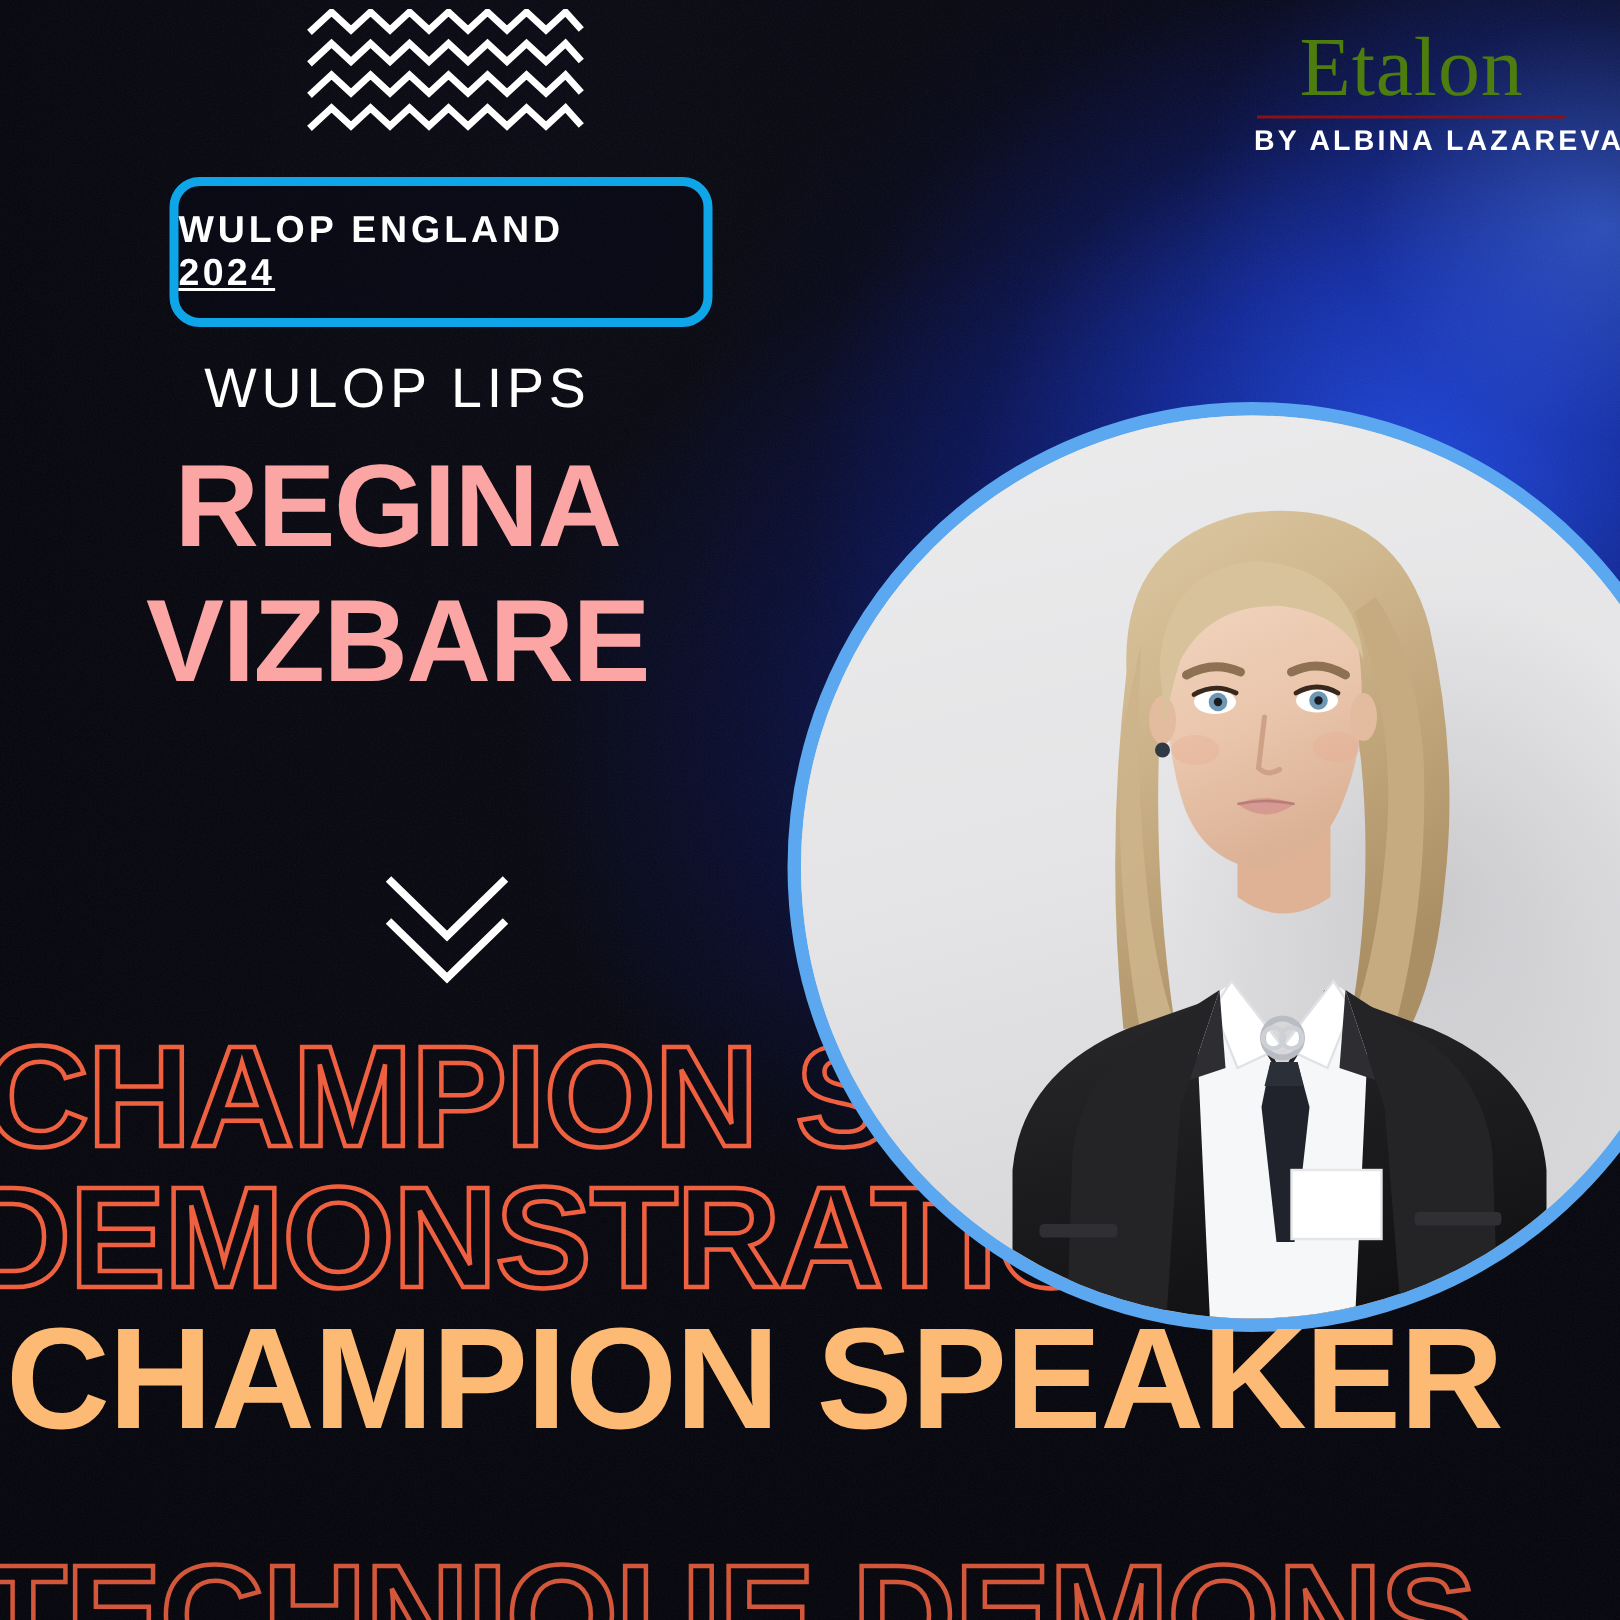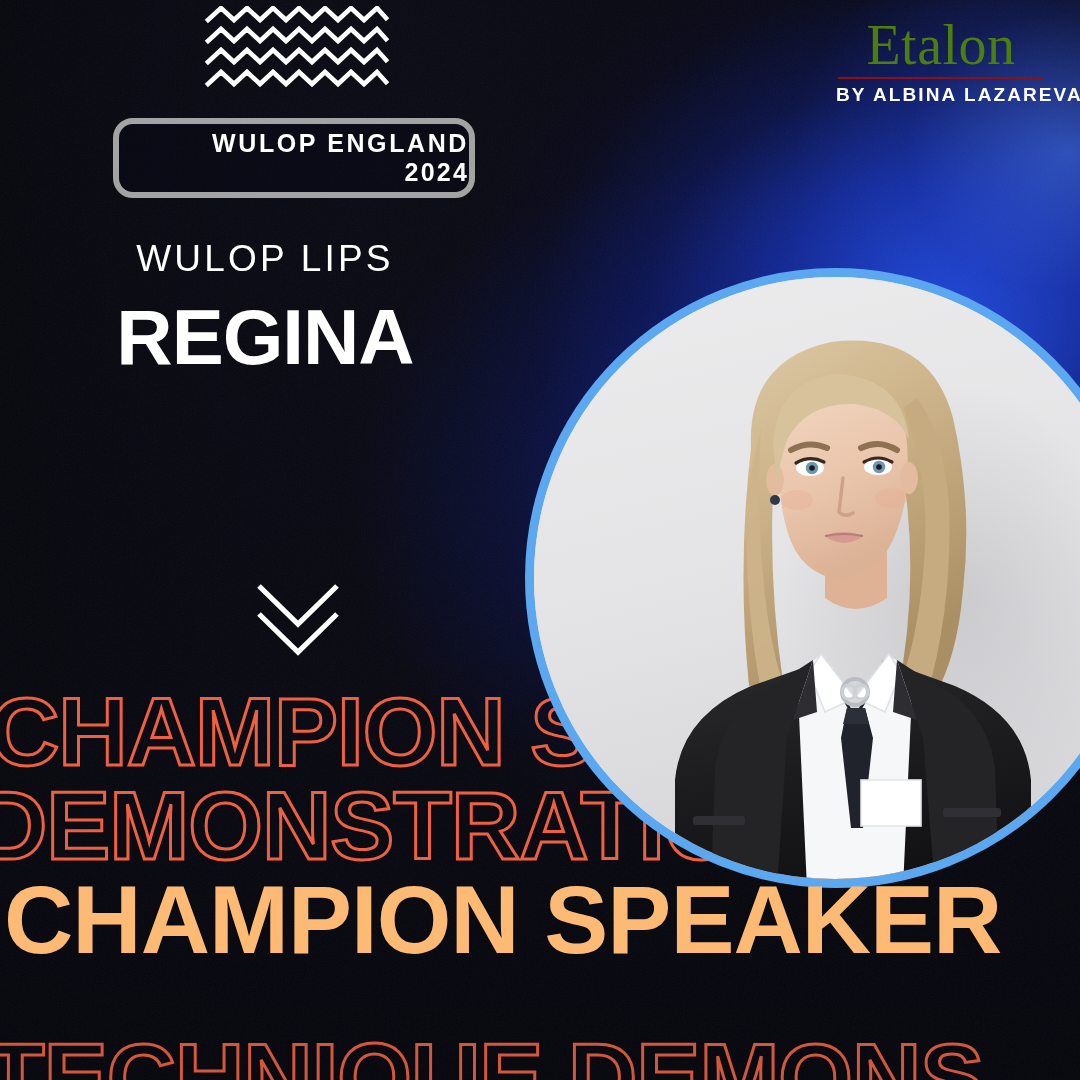--- a/index.html
+++ b/index.html
@@ -48,36 +48,36 @@
     background:linear-gradient(90deg, rgba(6,6,13,0.95) 0%, rgba(7,7,15,0.55) 55%, rgba(7,7,15,0) 100%);
   }
   .bg-noise { position:absolute; inset:0; opacity:0.055; }
 
   
   .zigzag { position:absolute; left:204px; top:6px; width:186px; height:84px; }
 
   
   .badge {
     position:absolute; left:113px; top:118px;
-    width:362px; height:80px;
-    border:6px solid #a3a3a3;
+    width:362px; height:100px;
+    border:6px solid #0ea5e9;
     border-radius:20px;
     display:flex; flex-direction:column;
-    align-items:flex-end; justify-content:center;
+    align-items:flex-start; justify-content:center;
     background:rgba(6,8,22,0.35);
   }
   .badge-line {
     color:#ffffff;
     font-size:25px;
     font-weight:600;
     letter-spacing:2.6px;
     line-height:1.16;
     white-space:nowrap;
   }
-  .badge-line.year { letter-spacing:2.2px; }
+  .badge-line.year { letter-spacing:2.2px;text-decoration:underline; }
 
   
   .logo {
     position:absolute; right:34px; top:18px;
     width:210px;
     text-align:center;
   }
   .logo-word1 {
     font-family:"Liberation Serif", serif;
     color:#4d7c0f;
@@ -115,21 +115,21 @@
     position:absolute; left:0; top:238px; width:530px;
     text-align:center;
     color:#ffffff;
     font-size:37px;
     font-weight:400;
     letter-spacing:3.2px;
   }
   .sp-name {
     position:absolute; left:0; width:530px;
     text-align:center;
-    color:#ffffff;
+    color:#fca5a5;
     font-weight:800;
     font-size:78px;
     line-height:0.97;
     letter-spacing:-1px;
   }
   .sp-name.l1 { top:300px; }
   .sp-name.l2 { top:390px; }
 
   .chevrons { position:absolute; left:243px; top:578px; width:110px; height:80px; }
 
@@ -210,20 +210,21 @@
   </div>
 
   <div class="logo">
     <div class="logo-word1">Etalon</div>
     <div class="logo-rule"></div>
     <div class="logo-tagline">BY ALBINA LAZAREVA</div>
   </div>
 
   <div class="kicker">WULOP LIPS</div>
   <div class="sp-name l1">REGINA</div>
+  <div class="sp-name l2">VIZBARE</div>
 
   <svg class="chevrons" viewBox="0 0 110 80">
     <g fill="none" stroke="#ffffff" stroke-width="5.2" stroke-linecap="butt" stroke-linejoin="miter">
       <polyline points="16,8 55,46 94,8"></polyline>
       <polyline points="16,36 55,74 94,36"></polyline>
     </g>
   </svg>
 
   <div class="marquee m1">
     <span class="m-inner m-outline">CHAMPION SPEAKER A</span>

